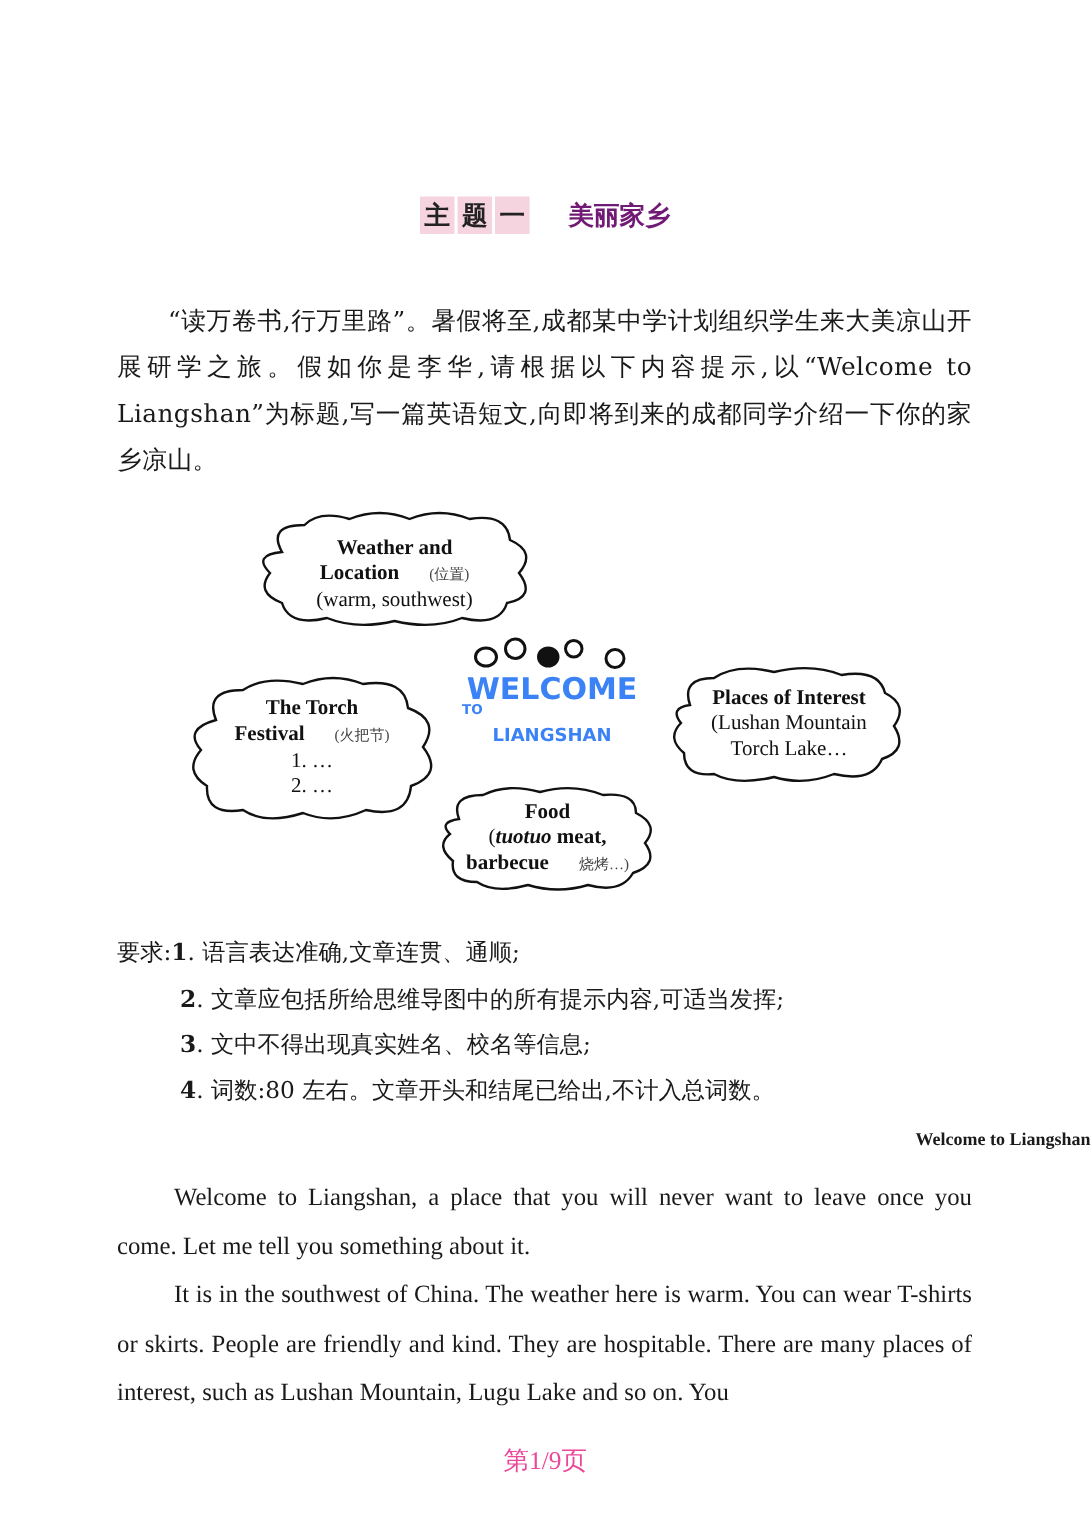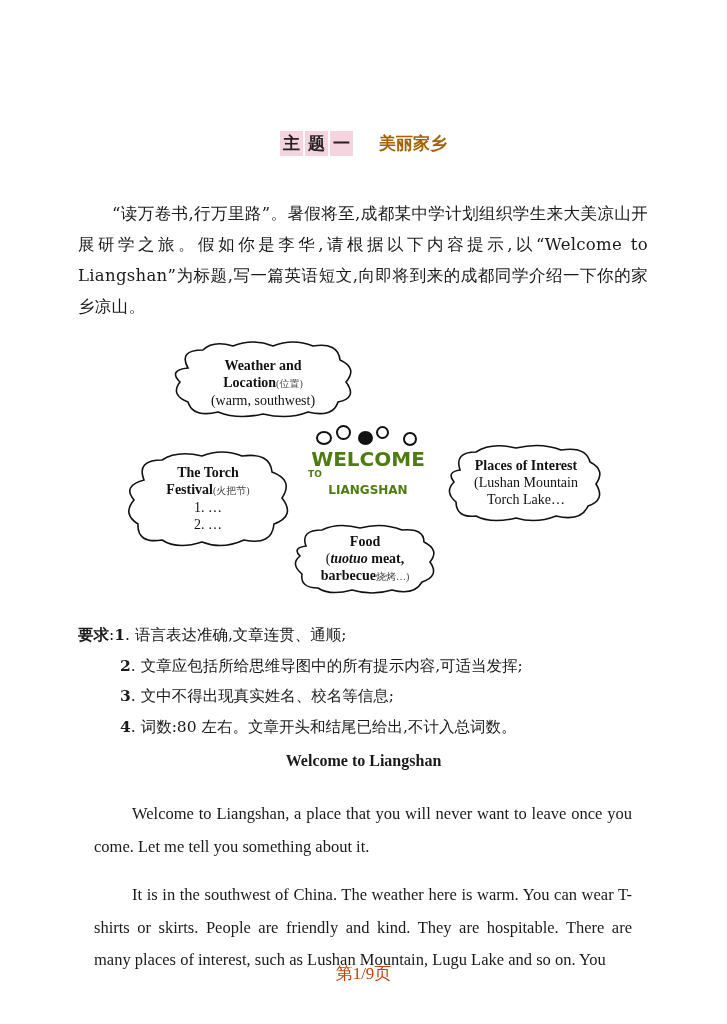--- a/index.html
+++ b/index.html
@@ -3,57 +3,57 @@
 <meta charset="utf-8">
 <style>
   html, body { margin: 0; padding: 0; background: #ffffff; }
   body { width: 727px; height: 1024px; position: relative; overflow: hidden;
          font-family: "DejaVu Serif", "Liberation Serif", serif; color: #1a1a1a; }
   .page { position: absolute; left: 0; top: 0; width: 727px; height: 1024px; }
 
   .topic { position: absolute; top: 131px; left: 0; width: 727px; text-align: center;
            font-family: "DejaVu Sans", sans-serif; font-size: 17px; font-weight: bold; }
   .topic .badge { display: inline-block; background: #f5d3df; padding: 1px 3px; margin-right: 2px; color: #222; }
-  .topic .title { margin-left: 18px; color: #a16207; }
+  .topic .title { margin-left: 18px; color: #701a75; }
 
   .prompt { position: absolute; left: 78px; top: 198px; width: 570px;
             font-family: "DejaVu Serif", serif; font-size: 16.5px; line-height: 31px;
             text-align: justify; text-indent: 34px; letter-spacing: 0.3px; }
 
   .diagram { position: absolute; left: 118px; top: 338px; width: 490px; height: 255px; }
   .cloud { position: absolute; text-align: center; font-family: "Liberation Serif", serif;
            font-size: 14px; line-height: 17px; color: #111; }
   .cloud svg { position: absolute; left: 0; top: 0; }
   .cloud .txt { position: relative; z-index: 1; }
   .cloud b { font-weight: bold; }
-  .cloud .cn { font-size: 10px; color: #444; }
+  .cloud .cn { font-size: 10px; color: #444; padding-left: 20px; }
   .center-logo { position: absolute; left: 180px; top: 85px; width: 140px; text-align: center;
-                 font-family: "DejaVu Sans", sans-serif; font-weight: bold; color: #4d7c0f; }
+                 font-family: "DejaVu Sans", sans-serif; font-weight: bold; color: #3b82f6; }
   .center-logo .w { font-size: 20px; letter-spacing: 0px; line-height: 20px; }
   .center-logo .to { font-size: 9px; line-height: 10px; text-align: left; padding-left: 10px; }
   .center-logo .l { font-size: 12px; line-height: 22px; }
   .bubbles { height: 26px; position: relative; }
   .bub { position: absolute; border: 2.5px solid #111; border-radius: 50%; }
 
   .reqs { position: absolute; left: 78px; top: 620px; width: 580px;
           font-family: "DejaVu Serif", serif; font-size: 15.5px; line-height: 29.5px; }
   .reqs .row { white-space: nowrap; }
-  .reqs .lead { font-family: "DejaVu Sans", sans-serif; font-weight: bold; }
+  .reqs .lead { font-family: "DejaVu Sans", sans-serif; font-weight: normal; }
   .reqs .num { font-weight: bold; }
   .reqs .indent { padding-left: 42px; }
 
-  .essay-title { position: absolute; top: 752px; left: 0; width: 727px; text-align: center;
-                 font-family: "Liberation Serif", serif; font-weight: bold; font-size: 16px; }
+  .essay-title { position: absolute; top: 752px; left: 0; width: 727px; text-align: right;
+                 font-family: "Liberation Serif", serif; font-weight: bold; font-size: 12px; }
   .essay { position: absolute; left: 78px; top: 782px; width: 570px;
            font-family: "Liberation Serif", serif; font-size: 16.5px; line-height: 32.5px;
            text-align: justify; }
-  .essay p { margin: 16px; text-indent: 38px; }
+  .essay p { margin: 0; text-indent: 38px; }
 
   .footer { position: absolute; top: 962px; left: 0; width: 727px; text-align: center;
-            font-family: "Liberation Serif", serif; font-size: 17px; color: #c2410c; }
+            font-family: "Liberation Serif", serif; font-size: 17px; color: #ec4899; }
 </style>
 </head>
 <body>
 
 <div class="page">
 
   <div class="topic">
     <span class="badge">主</span><span class="badge">题</span><span class="badge">一</span>
     <span class="title">美丽家乡</span>
   </div>

